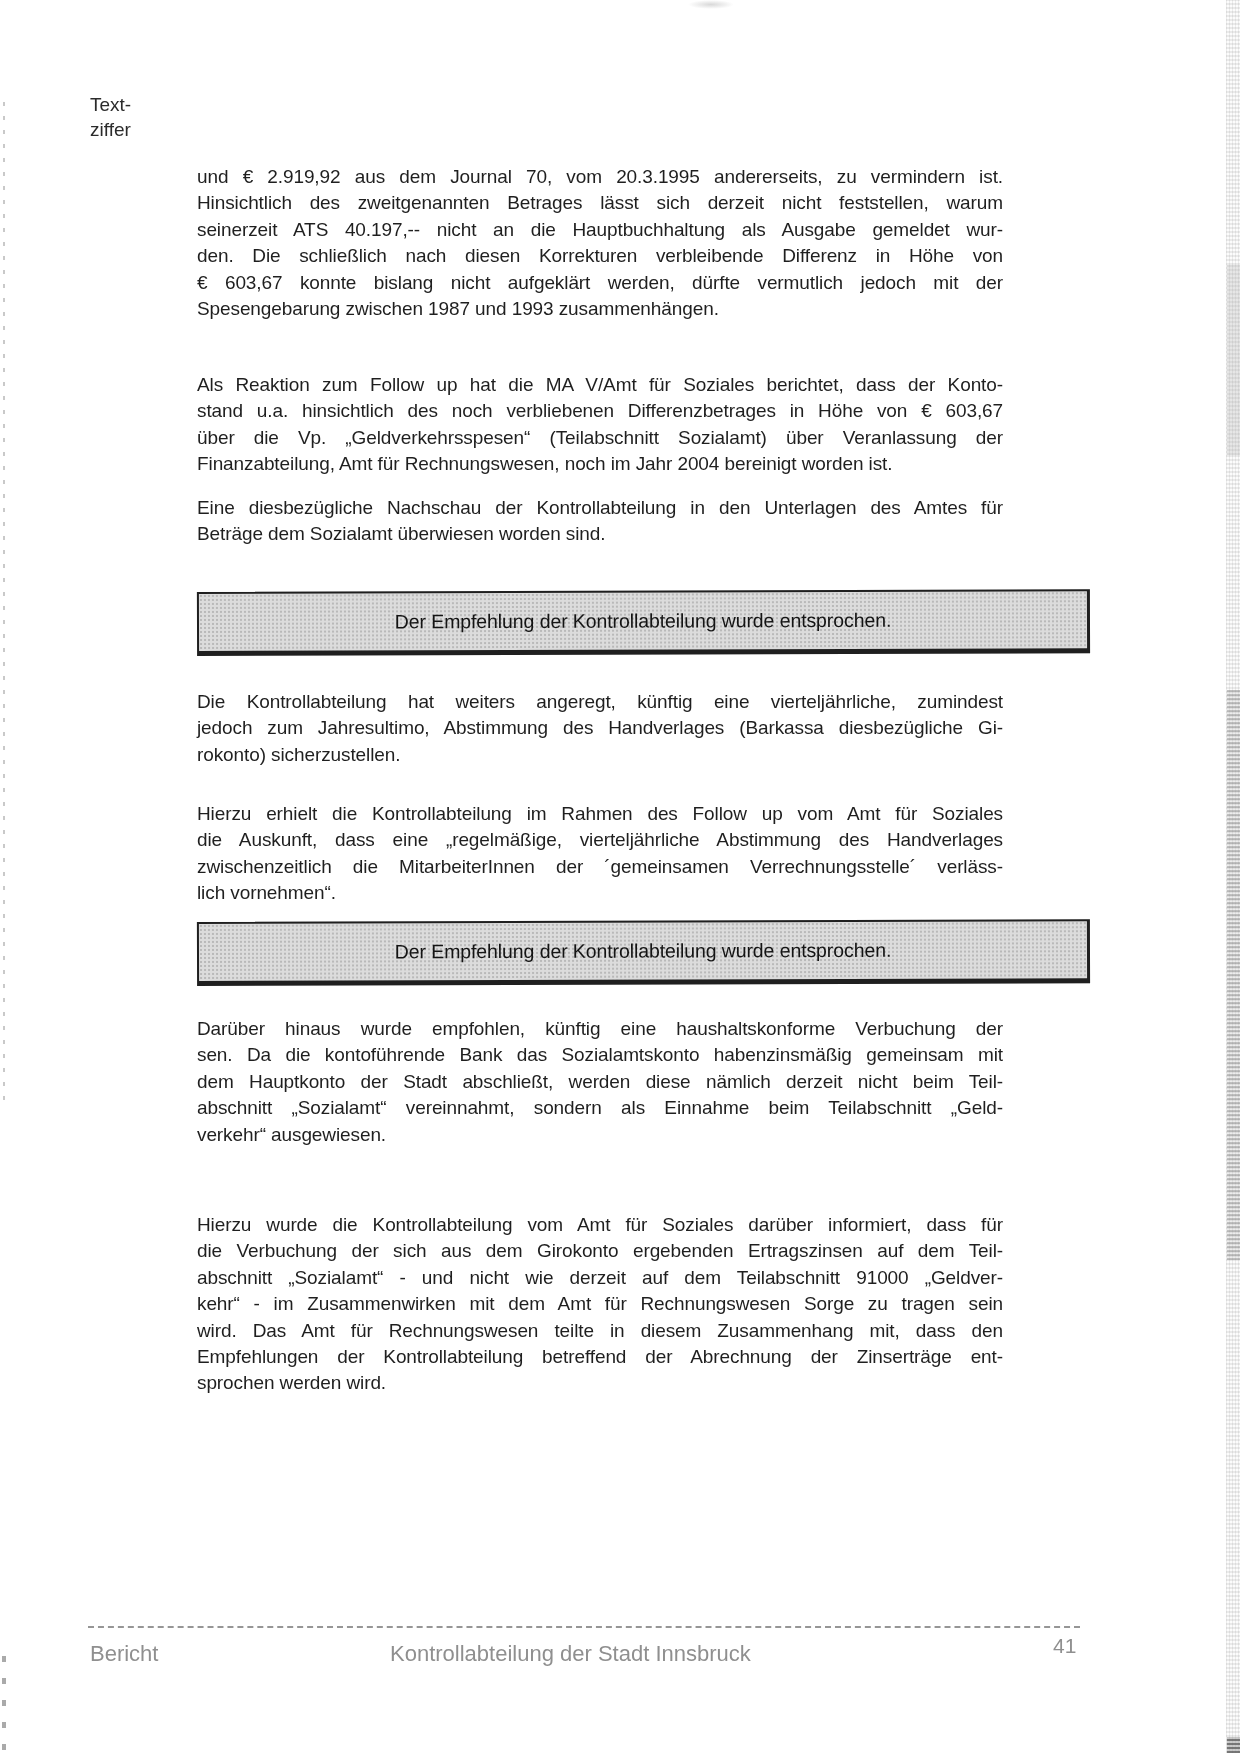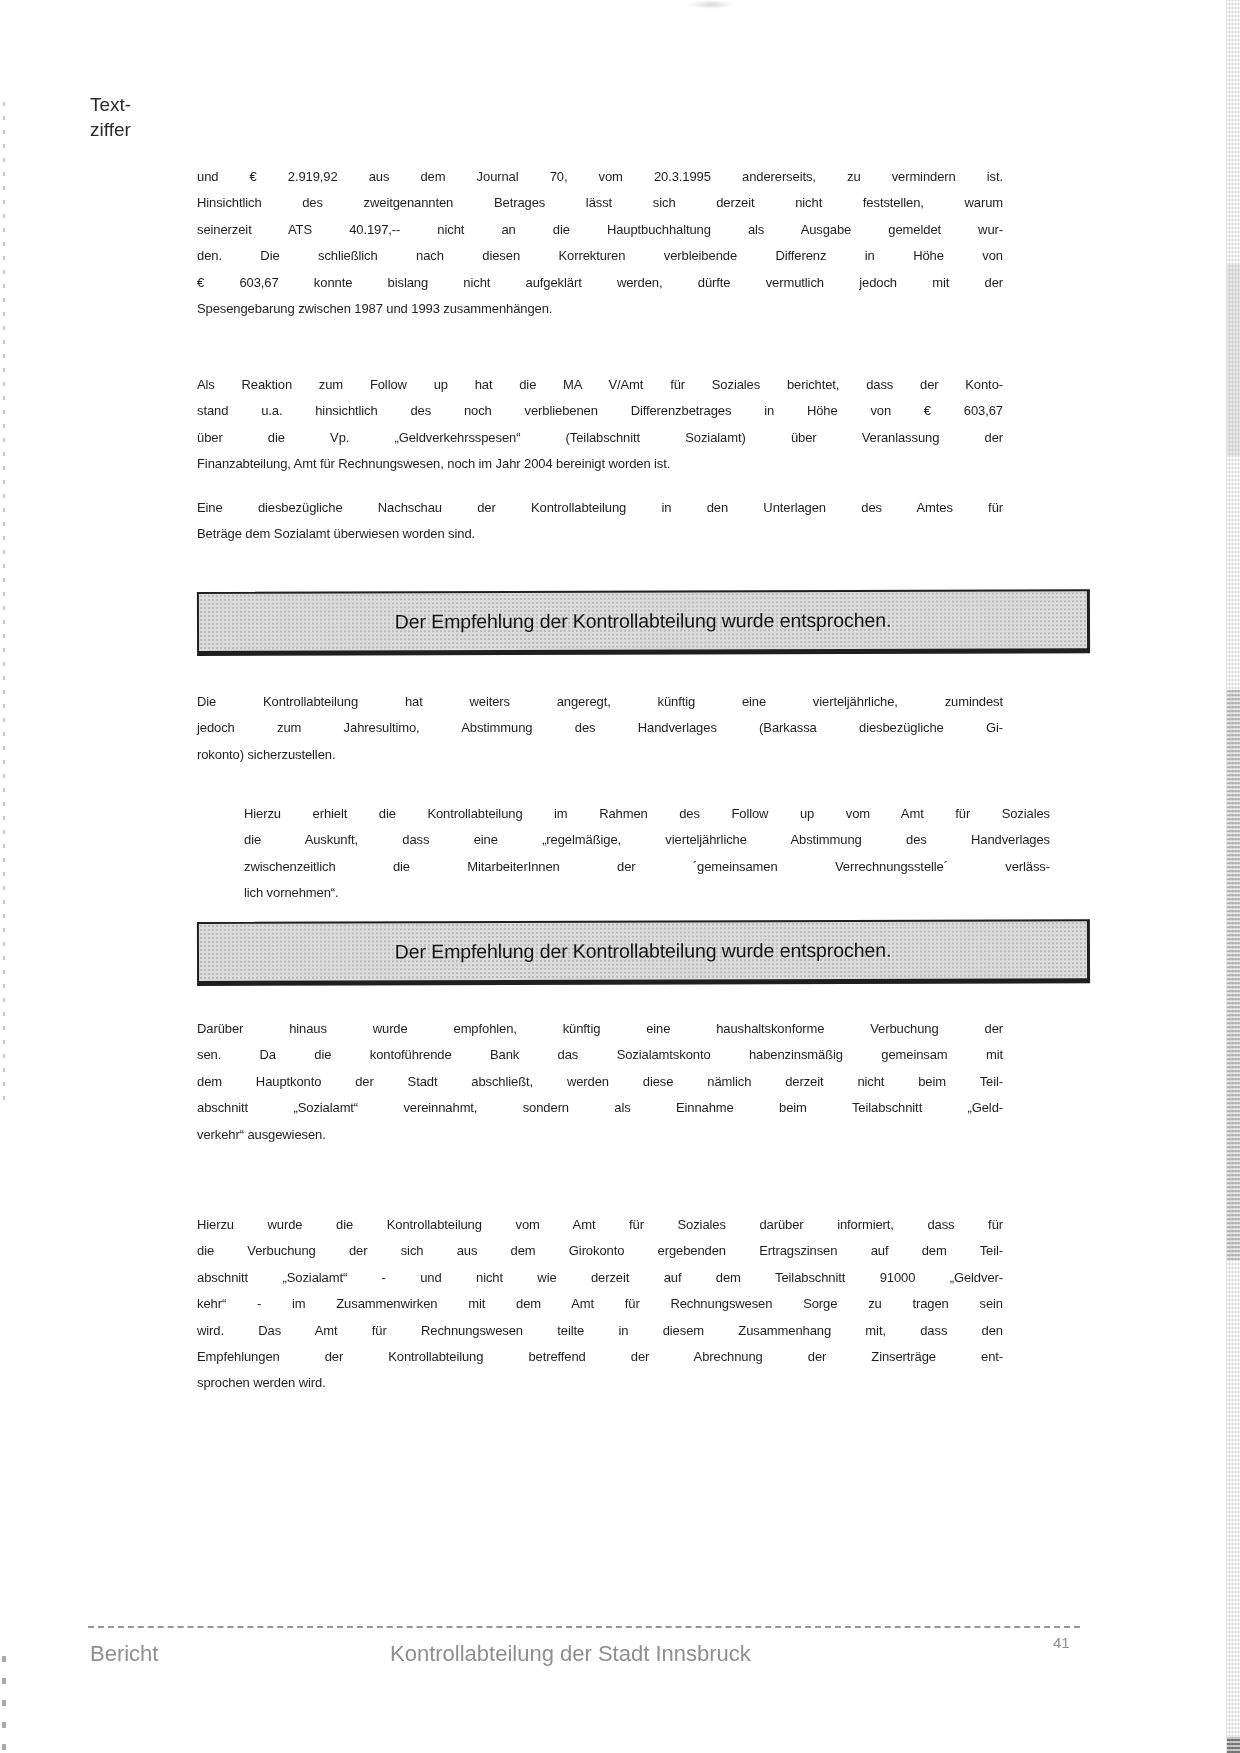--- a/index.html
+++ b/index.html
@@ -14,32 +14,32 @@
 
   
   .margin-label {
     position: absolute; left: 90px; top: 76px;
     font-size: 19px; line-height: 25px; color: #2b2b2b; margin-top: 16px;
   }
 
   
   .para {
     position: absolute; left: 197px; width: 806px;
-    font-size: 13px; line-height: 26.4px;
+    font-size: 19px; line-height: 26.4px;
     color: #1f1f1f;
     letter-spacing: -0.1px;
   }
   .ln  { text-align: justify; text-align-last: justify; white-space: normal; }
   .ln-last { text-align-last: left; }
 
   .p1 { top: 164px; }
   .p2 { top: 372px; }
   .p3 { top: 495px; }
   .p4 { top: 689px; }
-  .p5 { top: 801px; margin-left: 47px; }
+  .p5 { top: 801px; }
   .p6 { top: 1016px; }
   .p7 { top: 1212px; }
 
   
   .rec-box {
     position: absolute; left: 197px; width: 893px; height: 64px;
     box-sizing: border-box;
     background-color: #dcdcdc;
     background-image: radial-gradient(#b9b9b9 0.8px, rgba(0,0,0,0) 0.9px);
     background-size: 4px 4px;
@@ -55,21 +55,21 @@
   .box2 { top: 922px; }
 
   
   .footer-rule {
     position: absolute; left: 88px; top: 1626px; width: 992px; height: 0;
     border-top: 2px dashed #969696;
   }
   .footer-text { position: absolute; color: #8f8f8f; font-size: 22px; }
   .footer-left   { left: 90px;  top: 1641px; }
   .footer-center { left: 390px; top: 1641px; }
-  .footer-page   { left: 1053px; top: 1634px; font-size: 15px; }
+  .footer-page   { left: 1053px; top: 1634px; font-size: 21px; }
 
   
   .edge-right {
     position: absolute; right: 0; top: 0; width: 14px; height: 1753px;
     background:
       repeating-linear-gradient(0deg, rgba(160,160,160,0.22) 0 2px, rgba(230,230,230,0.12) 2px 4px),
       repeating-linear-gradient(90deg, rgba(150,150,150,0.18) 0 1px, rgba(0,0,0,0) 1px 3px);
   }
   .edge-right-segA {
     position: absolute; right: 0; top: 265px; width: 13px; height: 190px;

